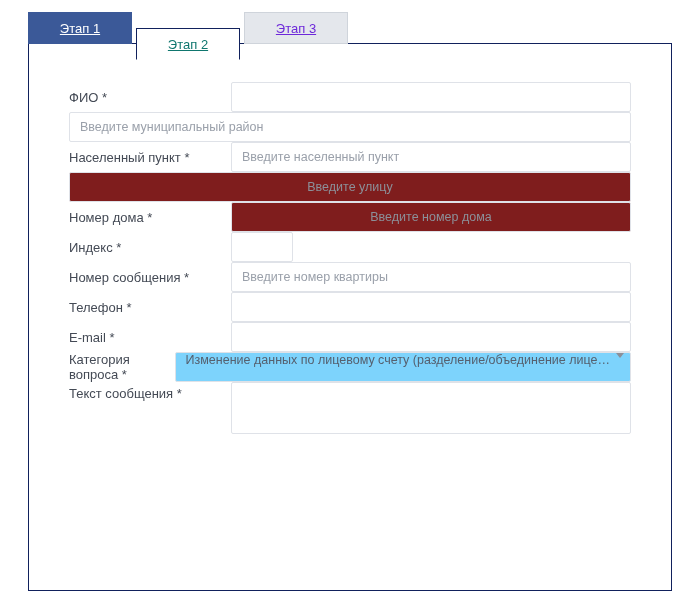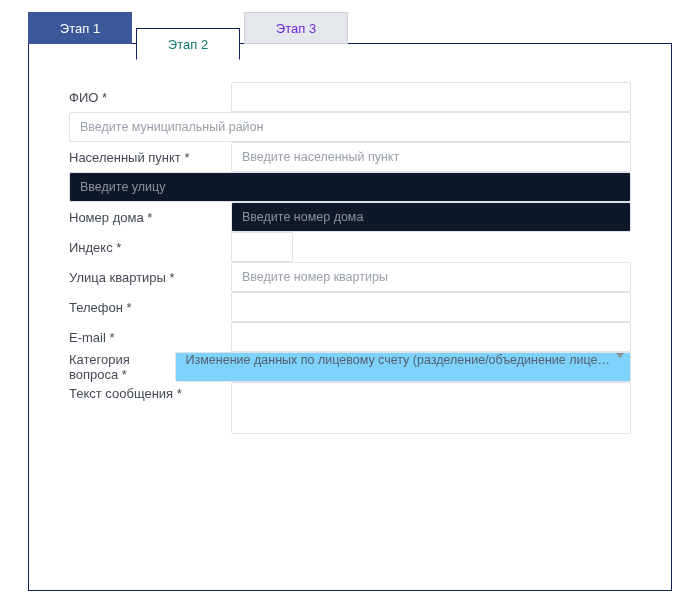--- a/index.html
+++ b/index.html
@@ -23,20 +23,21 @@
       height: 32px;
       display: flex;
       align-items: center;
       justify-content: center;
       font-size: 13px;
       border: 1px solid #cfd4db;
       margin-right: 4px;
       position: relative;
       cursor: pointer;
       user-select: none;
+      text-decoration: underline;
     }
     .tab-stage1 {
       background: #3b5998;
       color: #fff;
       border-color: #3b5998;
     }
     .tab-stage2 {
       background: #fff;
       color: #0f766e;
       border: 1px solid #11215c;
@@ -79,22 +80,23 @@
       font-size: 12.5px;
       color: #555;
       background: #fff;
       font-family: inherit;
     }
     input[type=text]::placeholder, textarea::placeholder {
       color: #9aa0aa;
     }
     input.short { width: 62px; }
     input.disabled-look {
-      background: #0f172a;
+      background: #7f1d1d;
       color: #8c9099;
+      text-align: center;
     }
     input.disabled-look::placeholder { color: #8c9099; }
     .select {
       display: flex;
       align-items: flex-start;
       justify-content: space-between;
       background: #7dd3fc;
       color: #55606f;
       cursor: pointer;
       padding-right: 6px;
@@ -167,21 +169,21 @@
     </div>
 
     <div class="form-row">
       <div class="form-label">Индекс *</div>
       <div class="form-control-wrap">
         <input type="text" class="short" placeholder="" style="">
       </div>
     </div>
 
     <div class="form-row">
-      <div class="form-label">Улица квартиры *</div>
+      <div class="form-label">Номер сообщения *</div>
       <div class="form-control-wrap">
         <input type="text" placeholder="Введите номер квартиры" style="">
       </div>
     </div>
 
     <div class="form-row">
       <div class="form-label">Телефон *</div>
       <div class="form-control-wrap">
         <input type="text" placeholder="" style="">
       </div>

